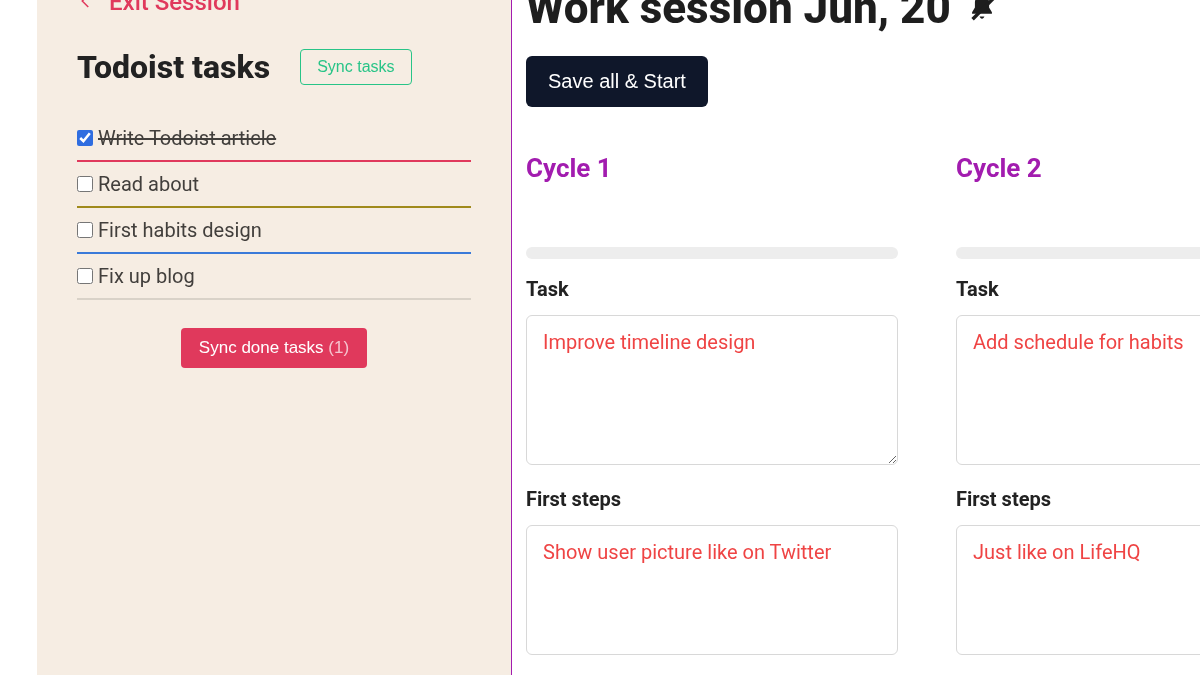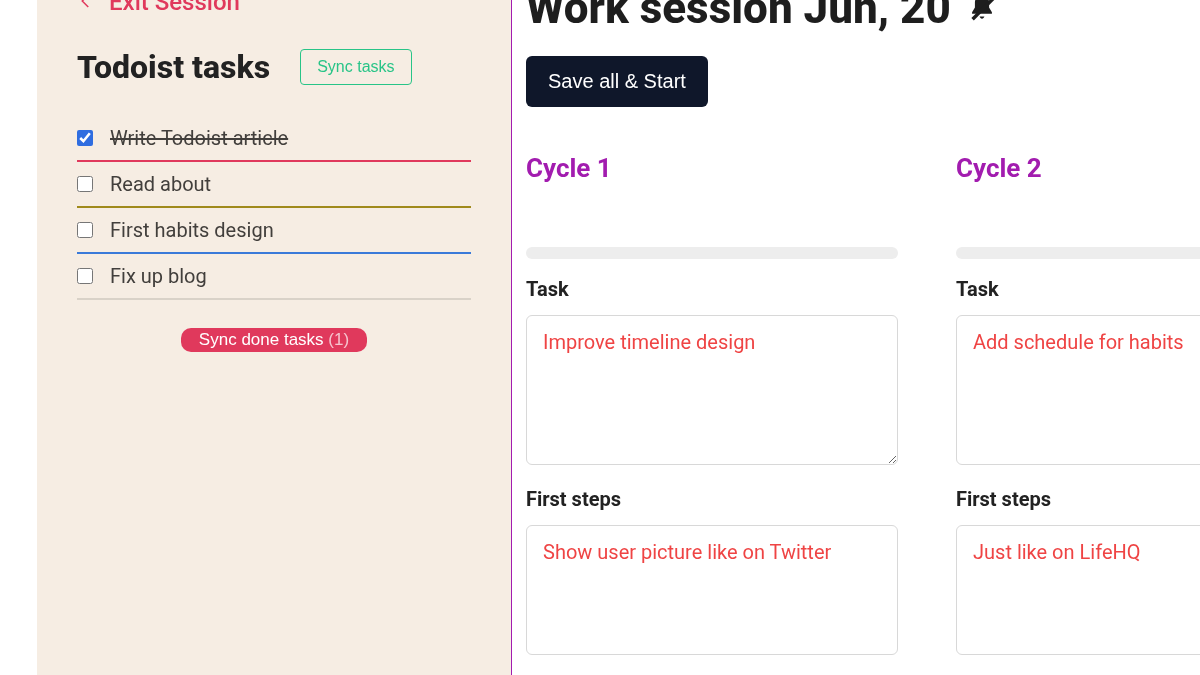--- a/index.html
+++ b/index.html
@@ -46,41 +46,41 @@
     font-size: 16px;
     padding: 8px 16px;
     border-radius: 4px;
     cursor: pointer;
   }
 
   .task-list { margin-top: 30px; }
   .task-item {
     display: flex;
     align-items: center;
-    gap: 17px;
+    gap: 5px;
     font-size: 20px;
     color: #423f3c;
     padding: 10px 0 10px 0;
     border-bottom: 2px solid;
   }
   .task-item input[type=checkbox] {
     width: 16px; height: 16px; cursor: pointer;
     accent-color: #2f6de0;
   }
   .task-item.done label { text-decoration: line-through; }
   .task-item label { cursor: pointer; }
 
   .sync-done-wrap { display:flex; justify-content:center; margin-top: 28px; }
   .sync-done-btn {
     background: #e0395c;
     color: #fff;
     border: none;
     font-size: 17px;
-    padding: 2px 18px;
-    border-radius: 10px;
+    padding: 10px 18px;
+    border-radius: 4px;
     cursor: pointer;
   }
   .sync-done-btn .count { opacity: .7; }
 
   
   .main {
     flex: 1;
     background: #fff;
     padding: 0 0 0 14px;
     overflow: hidden;

